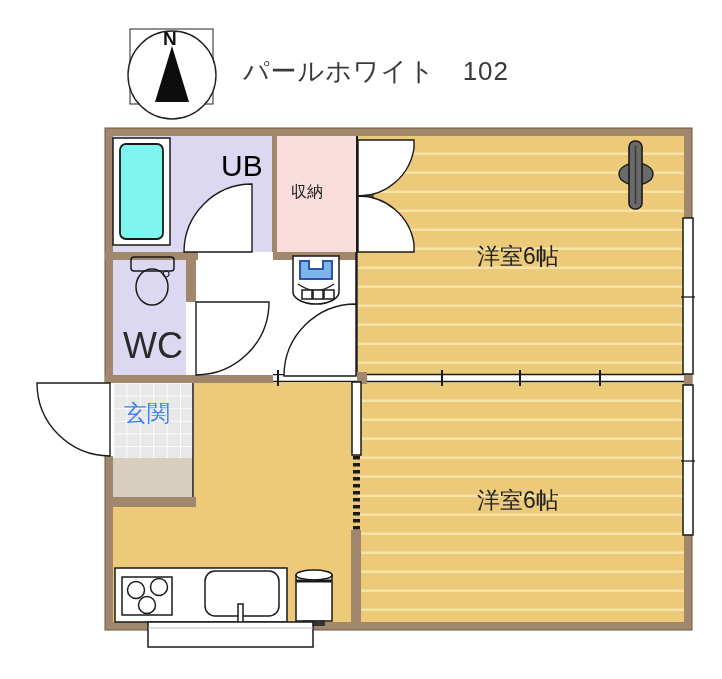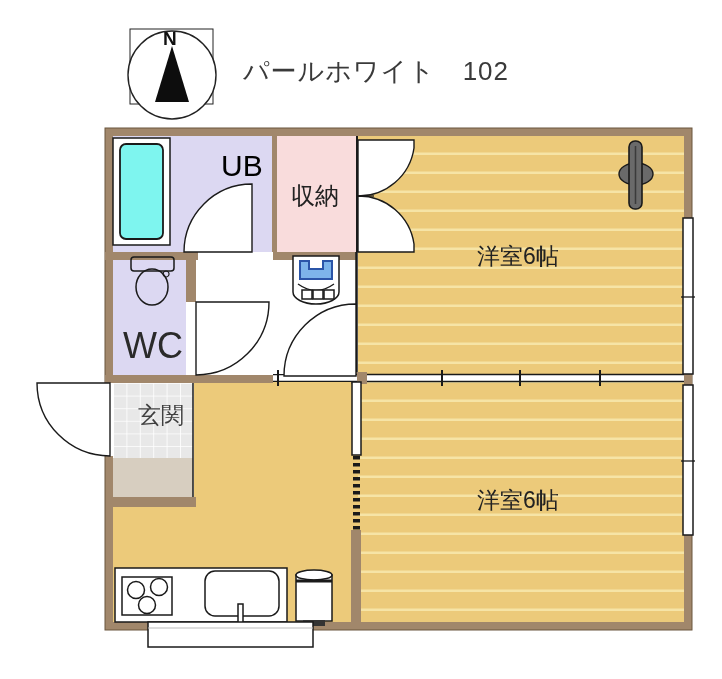--- a/index.html
+++ b/index.html
@@ -5,24 +5,24 @@
   html,body{margin:0;padding:0;background:#ffffff;}
   .canvas{
     position:relative;width:722px;height:679px;background:#fff;overflow:hidden;
     font-family:"Liberation Sans","DejaVu Sans",sans-serif;
   }
   .plan-svg{position:absolute;left:0;top:0;}
   .lbl{position:absolute;color:var(--text,#3a3a3a);white-space:pre;line-height:1;}
   .lbl-title{left:243px;top:58px;font-size:26px;letter-spacing:1px;}
   .lbl-n{left:163px;top:29px;font-size:19px;font-weight:bold;color:#111;}
   .lbl-ub{left:181px;top:151px;font-size:30px;color:#000000;margin-left:40px;}
-  .lbl-closet{left:291px;top:184px;font-size:24px;color:#222;}
+  .lbl-closet{left:291px;top:184px;font-size:16px;color:#222;}
   .lbl-room-top{left:477px;top:245px;font-size:23px;color:#222;}
   .lbl-wc{left:123px;top:328px;font-size:36px;color:#2a2a2a;}
-  .lbl-genkan{left:138px;top:404px;font-size:23px;color:#404040;}
+  .lbl-genkan{left:124px;top:404px;font-size:23px;color:#3b82f6;font-family:Liberation Mono, monospace;}
   .lbl-room-bottom{left:477px;top:489px;font-size:23px;color:#222;}
 
   .wall{fill:var(--wall);stroke:var(--wall_edge);stroke-width:1;}
   .wallplain{fill:var(--wall);}
   .white{fill:#ffffff;}
   .lav{fill:var(--lavender);}
   .pink{fill:var(--pink);}
   .woodp{fill:var(--wood);}
   .stepc{fill:var(--step);}
   .ol{stroke:var(--outline);fill:none;}

